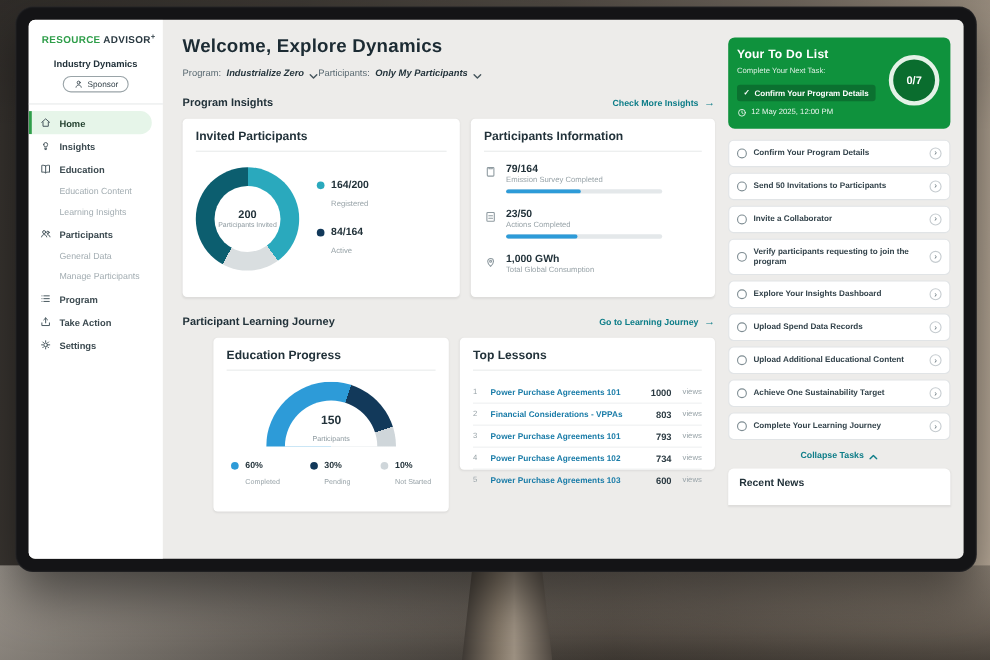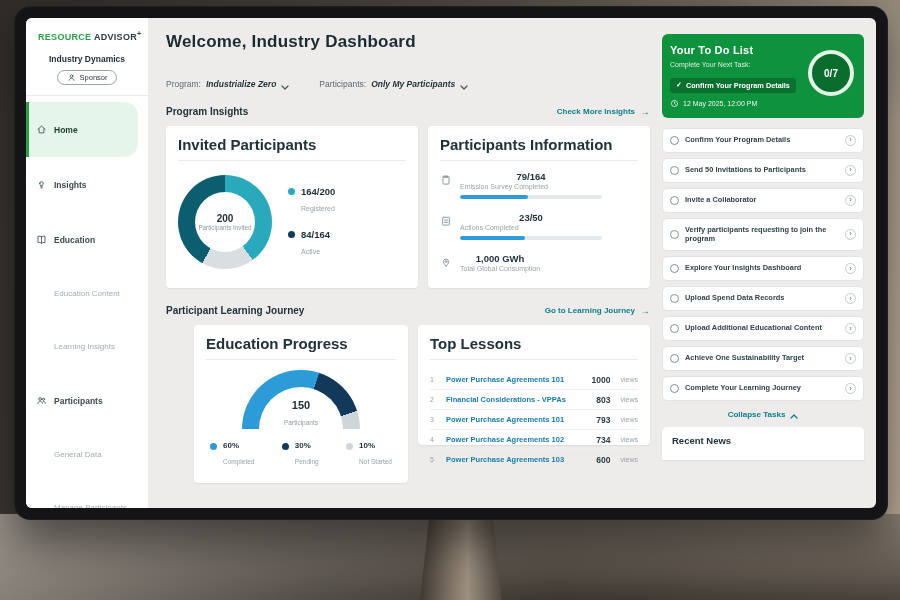--- a/index.html
+++ b/index.html
@@ -28,59 +28,59 @@
   
   .sidebar { width:122px; background:#fff; padding-top:12px; flex:none; display:flex; flex-direction:column; }
   .logo { padding:0 12px; font-size:9px; font-weight:bold; letter-spacing:.3px; white-space:nowrap; }
   .logo .res { color:#2f9e4a; } .logo .adv { color:#2b3a42; }
   .logo .plus { color:#2b3a42; font-size:7px; vertical-align:super; }
   .org { text-align:center; font-size:8.5px; font-weight:700; margin-top:12px; color:#22323a; }
   .sponsor { margin:6px auto 10px; border:1px solid #9aa4a8; border-radius:10px; font-size:7.5px;
     padding:2px 9px; display:flex; align-items:flex-start; gap:4px; color:#2b3a42; background:#fff; cursor:pointer; }
   .nav { border-top:1px solid #e7e9ea; padding-top:6px; }
   .nav-item { display:flex; align-items:center; gap:7px; font-size:8.5px; font-weight:700; color:#3c4a50;
-    padding:22px 10px; cursor:pointer; }
+    padding:5px 10px; cursor:pointer; }
   .nav-item .nico { width:11px; height:11px; flex:none; display:inline-flex; color:#46565d; }
   .nav-item.sub { padding-left:28px; color:#a3adb2; font-weight:500; font-size:8px; }
   .nav-item.active { background:#e6f5e9; border-left:3px solid #2f9e4a; padding-left:7px;
     border-radius:0 14px 14px 0; margin-right:10px; color:#1f3d2b; }
   svg.ic { width:100%; height:100%; fill:none; stroke:currentColor; stroke-width:1.3; stroke-linecap:round; stroke-linejoin:round; }
 
   
   .main { flex:1; min-width:0; padding:14px 10px 0 18px; }
   .welcome { font-size:17px; font-weight:bold; color:#1c2b33; letter-spacing:.2px; }
-  .filters { display:flex; gap:30px; margin-top:27px; font-size:8.5px; color:#5a6a72; align-items:center; }
+  .filters { display:flex; margin-top:9px; font-size:8.5px; color:#5a6a72; align-items:center; }
   .filter { display:flex; align-items:center; gap:5px; cursor:pointer; }
   .filter b { color:#24343c;font-style:italic; }
   .chev-down { width:8px; height:5px; display:inline-block; }
   .section-head { display:flex; justify-content:space-between; align-items:center; margin:17px 0 9px; }
   .section-title { font-size:10px; font-weight:bold; color:#22323a; }
   .section-link { font-size:8px; font-weight:700; color:#0e7d88; display:flex; gap:5px; align-items:center; cursor:pointer; }
   .arrow { font-size:10px; line-height:1; }
   .cards { display:flex; gap:10px; }
   .card { background:#fff; border-radius:4px; padding:10px 12px; box-shadow:0 1px 2px rgba(0,0,0,.07); }
-  .card-title { font-size:15px; font-weight:700; color:#22323a; padding-bottom:7px; border-bottom:1px solid #e9ebec; margin-bottom:10px; }
+  .card-title { font-size:11px; font-weight:700; color:#22323a; padding-bottom:7px; border-bottom:1px solid #e9ebec; margin-bottom:10px; }
 
   .card.invited { flex:0 0 252px; height:162px; }
   .inv-body { display:flex; align-items:center; gap:16px; padding-top:4px; }
   .donut { width:94px; height:94px; border-radius:50%; position:relative; flex:none; }
   .donut-hole { position:absolute; left:17px; top:17px; width:60px; height:60px; border-radius:50%;
     background:#fff; display:flex; flex-direction:column; align-items:center; justify-content:center; text-align:center; }
   .donut-hole b { font-size:10px; color:#22323a; }
   .donut-hole span { font-size:6.3px; color:#8e9aa0; line-height:1.25; }
   .legend-v { display:flex; flex-direction:column; gap:14px; }
   .legend-item { display:flex; gap:6px; align-items:flex-start; }
   .dot { width:7px; height:7px; border-radius:50%; margin-top:2px; flex:none; }
   .legend-item b { font-size:9.5px; color:#22323a; display:block; }
   .legend-item .sub { font-size:7px; color:#98a3a8; }
 
   .card.info { flex:1; height:162px; }
   .stat { display:flex; gap:8px; margin-bottom:13px; }
   .stat .sico { width:12px; height:12px; color:#8e9aa0; flex:none; margin-top:1px; }
-  .stat b { font-size:9.5px; color:#22323a; display:block;text-align:center; }
+  .stat b { font-size:9.5px; color:#22323a; display:block; }
   .stat .slabel { font-size:7px; color:#98a3a8; margin-top:1px; }
   .bar { width:142px; height:4px; border-radius:2px; background:#e4e8ea; margin-top:5px; overflow:hidden; }
   .bar-fill { height:100%; border-radius:2px; background:#2d9bd8; }
 
   .card.edu { flex:0 0 214px; height:158px;margin-left:28px; }
   .gauge-wrap { position:relative; width:118px; height:59px; overflow:hidden; margin:8px auto 2px; }
   .gauge-arc { width:118px; height:118px; border-radius:50%; }
   .gauge-hole { position:absolute; left:17px; top:17px; width:84px; height:84px; border-radius:50%; background:#fff; }
   .gauge-center { position:absolute; left:0; right:0; bottom:0; text-align:center; }
   .gauge-center b { font-size:11px; color:#22323a; display:block; }
@@ -238,21 +238,21 @@
                 <circle cx="8" cy="8" r="2.4"></circle>
                 <path d="M8 2.6v1.8M8 11.6v1.8M2.6 8h1.8M11.6 8h1.8M4.2 4.2l1.3 1.3M10.5 10.5l1.3 1.3M11.8 4.2l-1.3 1.3M5.5 10.5l-1.3 1.3"></path>
               </svg>
             </span>
             <span>Settings</span>
           </div>
         </nav>
     </aside>
 
     <main class="main">
-      <h1 class="welcome">Welcome, Industry Dashboard</h1>
+      <h1 class="welcome">Welcome, Explore Dynamics</h1>
 
       <div class="filters">
         <div class="filter">
           <span>Program:</span>
           <b>Industrialize Zero</b>
           <span class="chev-down">
             <svg class="ic" viewBox="0 0 8 5" style="stroke:#46565d">
                 <path d="M1 1l3 3 3-3"></path>
               </svg>
           </span>

